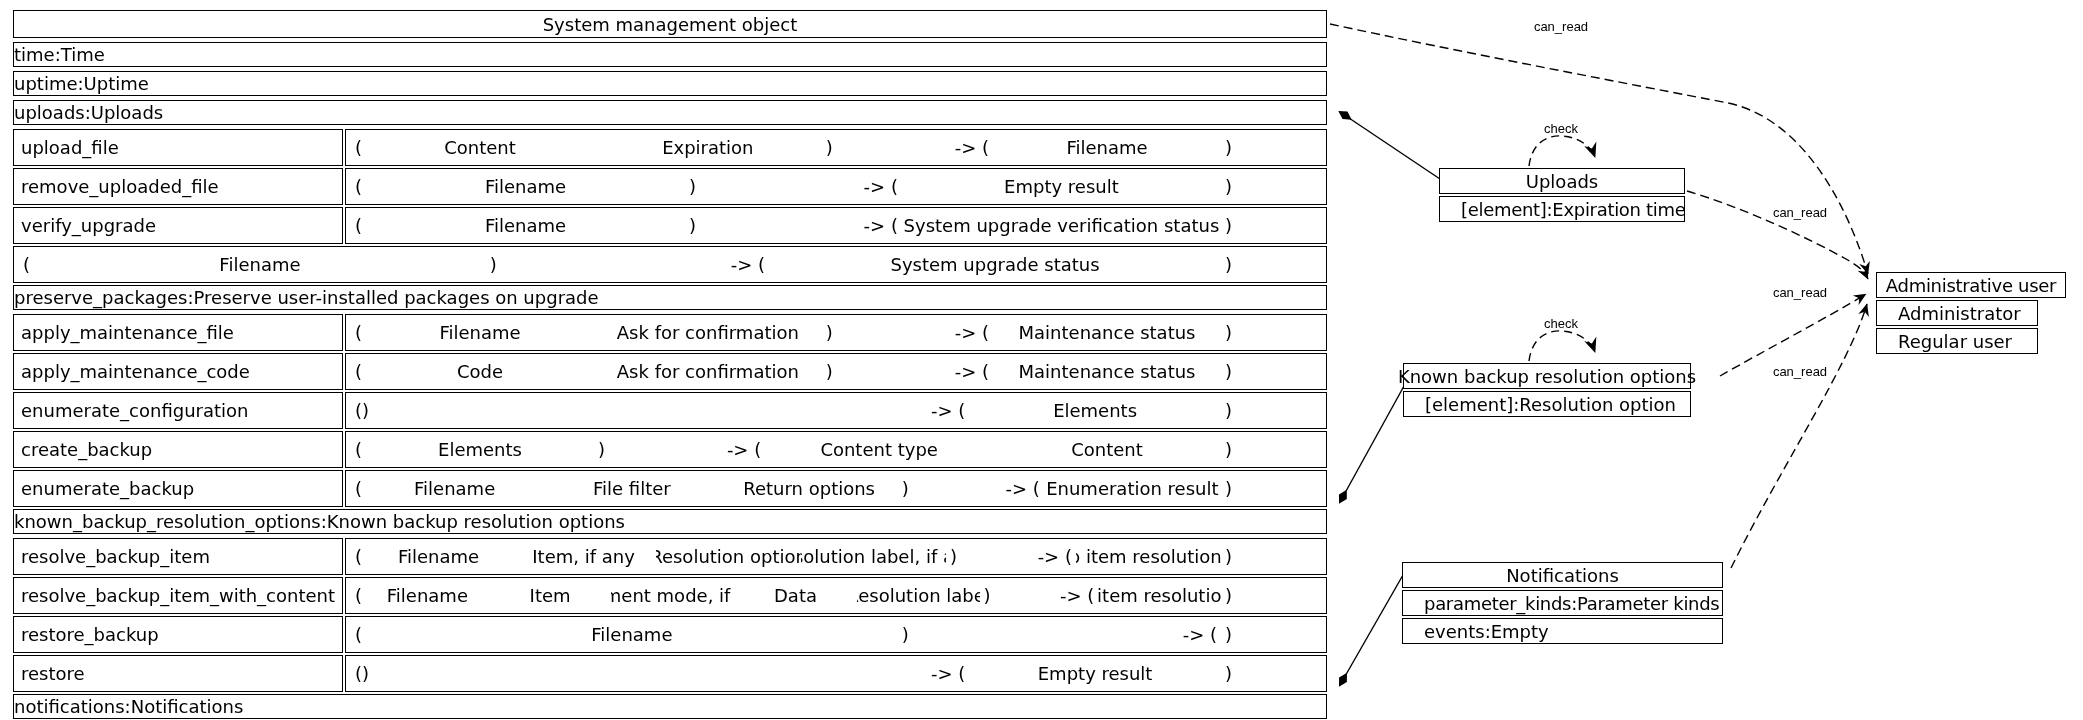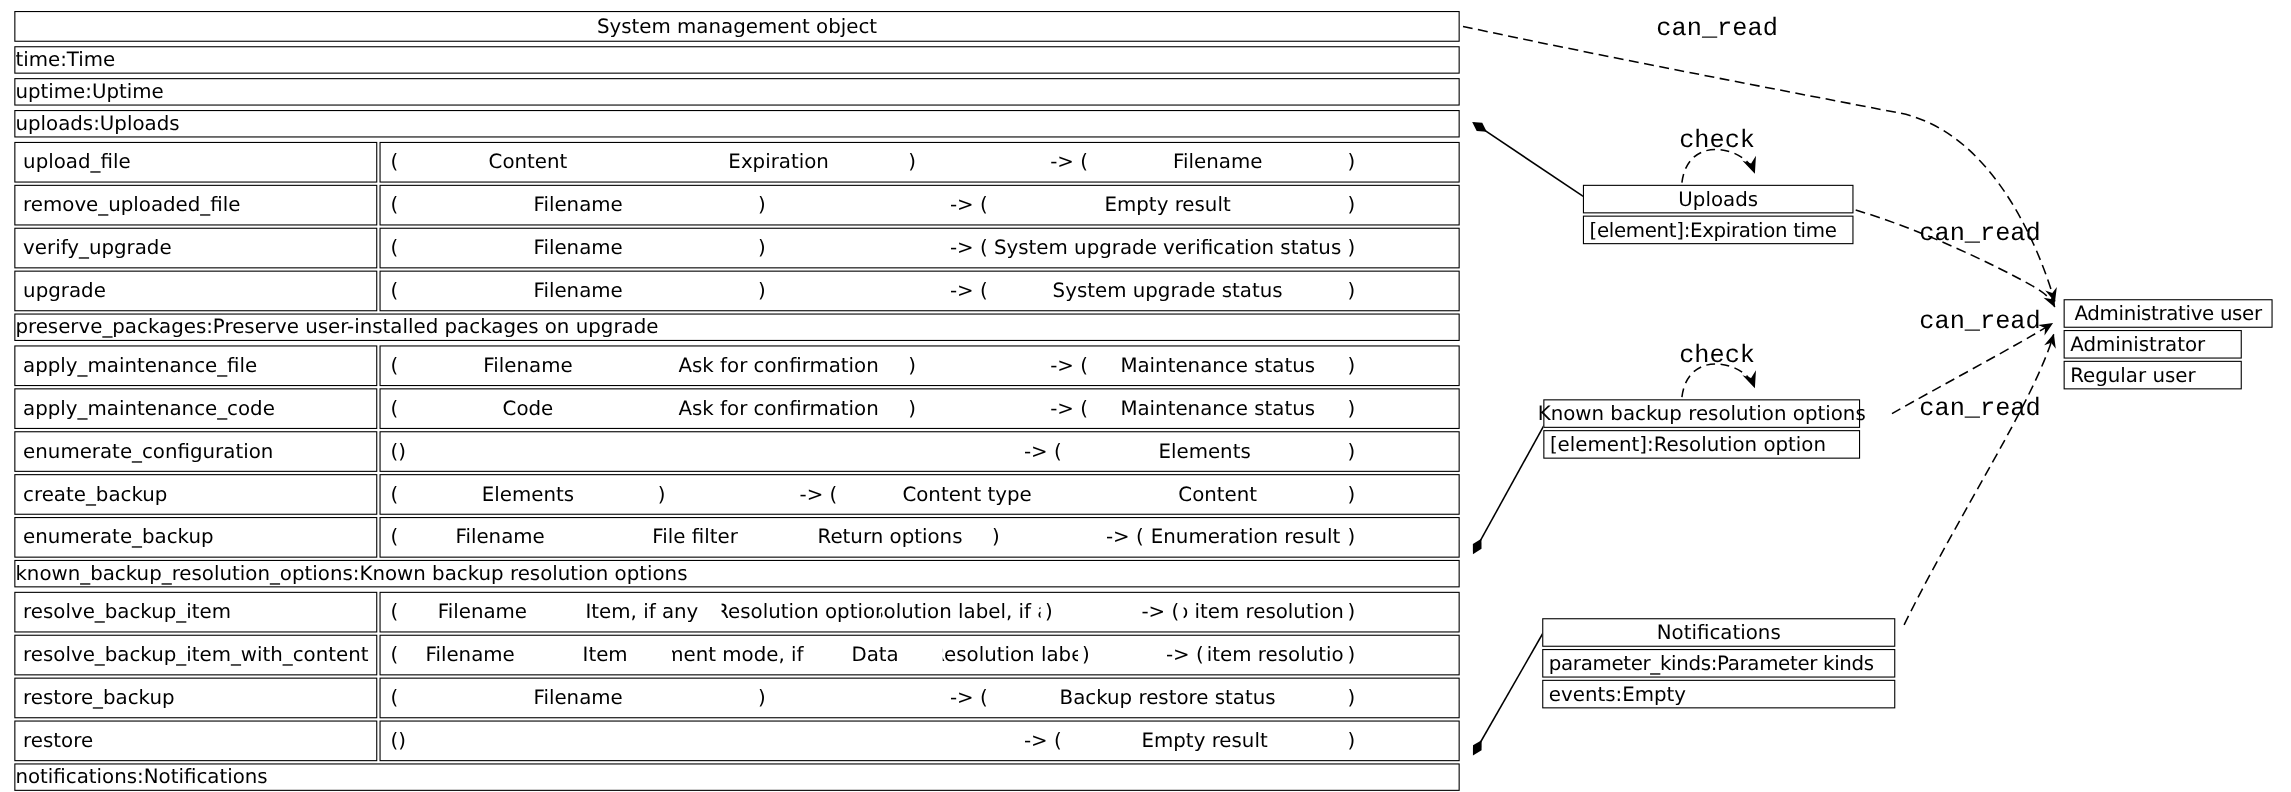--- a/index.html
+++ b/index.html
@@ -20,27 +20,27 @@
   .cell.sigc{flex:1 1 auto;padding:0 5px;min-width:0}
   .sig-tok{flex:0 0 auto;padding:0 4px}
   .sig-arg,.sig-res{flex:1 1 0;display:flex;justify-content:center;overflow:hidden}
   .sig-sp{flex:0.5 1 0}
   .sig-sp.big{flex:2.2 1 0}
   .sig-tail{flex:0 1 85px}
 
   
   .node{position:absolute}
   .nrow{box-sizing:border-box;border:1.5px solid #000;height:26px;margin-bottom:2px;
-        display:flex;align-items:center;padding:0 5px;white-space:nowrap;background:#fff}
+        display:flex;align-items:center;padding:0 21px;white-space:nowrap;background:#fff}
   .nrow.title{justify-content:center}
   .tight{letter-spacing:-0.3px}
 
   
-  .elabel{position:absolute;font-family:Liberation Mono, monospace;
-          font-size:23px;transform:translate(-50%,-50%);white-space:nowrap}
+  .elabel{position:absolute;font-family:Liberation Sans, sans-serif;
+          font-size:13px;transform:translate(-50%,-50%);white-space:nowrap}
 </style>
 </head>
 <body>
 
 <div class="canvas">
 
   <svg class="edges">
     <defs>
       <marker id="diam" markerWidth="18" markerHeight="12" refX="3" refY="6" orient="auto" markerUnits="userSpaceOnUse">
         <polygon points="1,6 9,1.5 17,6 9,10.5" fill="#000"></polygon>
@@ -106,21 +106,20 @@
             <span class="sig-arg">Filename</span>
             <span class="sig-tok">)</span>
             <span class="sig-sp"></span>
             <span class="sig-tok">-&gt; (</span>
             <span class="sig-res">System upgrade verification status</span>
             <span class="sig-tok">)</span>
             <span class="sig-tail"></span>
           </div>
         </div>
         <div class="mrow">
-          <div class="cell name">upgrade</div>
           <div class="cell sigc">
             <span class="sig-tok">(</span>
             <span class="sig-arg">Filename</span>
             <span class="sig-tok">)</span>
             <span class="sig-sp"></span>
             <span class="sig-tok">-&gt; (</span>
             <span class="sig-res">System upgrade status</span>
             <span class="sig-tok">)</span>
             <span class="sig-tail"></span>
           </div>
@@ -229,21 +228,20 @@
           </div>
         </div>
         <div class="mrow">
           <div class="cell name">restore_backup</div>
           <div class="cell sigc">
             <span class="sig-tok">(</span>
             <span class="sig-arg">Filename</span>
             <span class="sig-tok">)</span>
             <span class="sig-sp"></span>
             <span class="sig-tok">-&gt; (</span>
-            <span class="sig-res">Backup restore status</span>
             <span class="sig-tok">)</span>
             <span class="sig-tail"></span>
           </div>
         </div>
         <div class="mrow">
           <div class="cell name">restore</div>
           <div class="cell sigc">
             <span class="sig-tok">()</span>
             <span class="sig-sp big"></span>
             <span class="sig-tok">-&gt; (</span>

